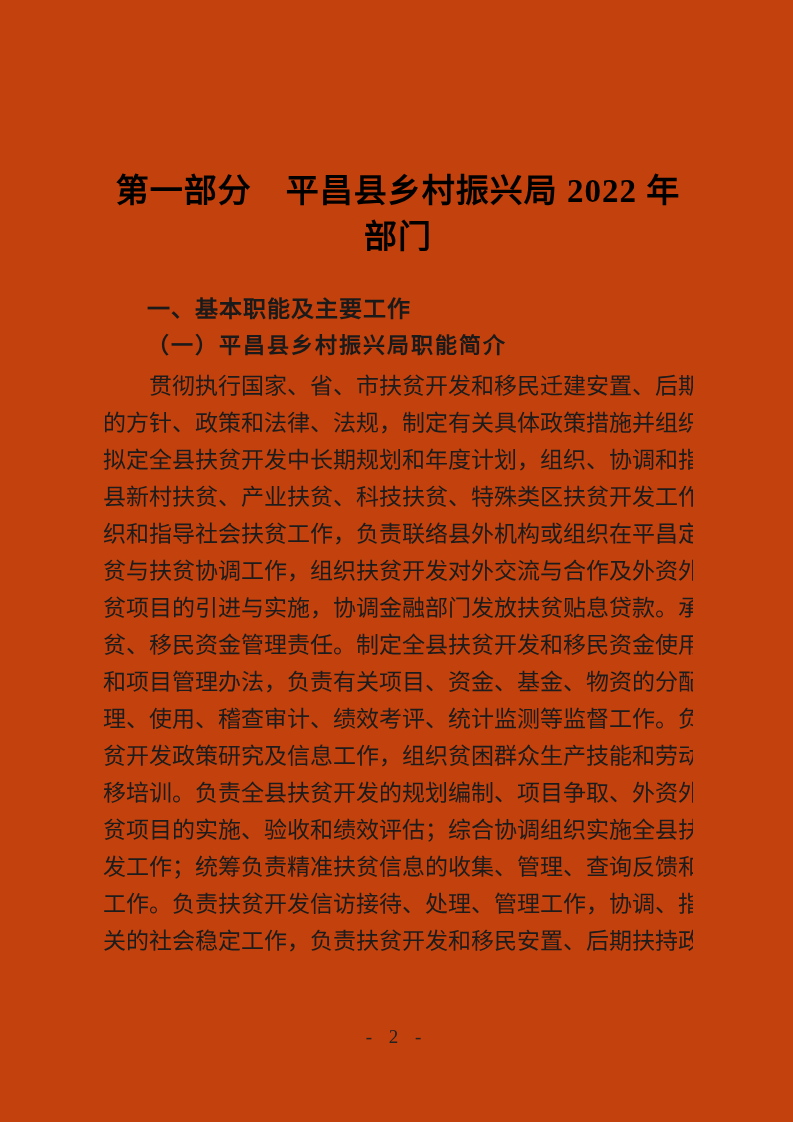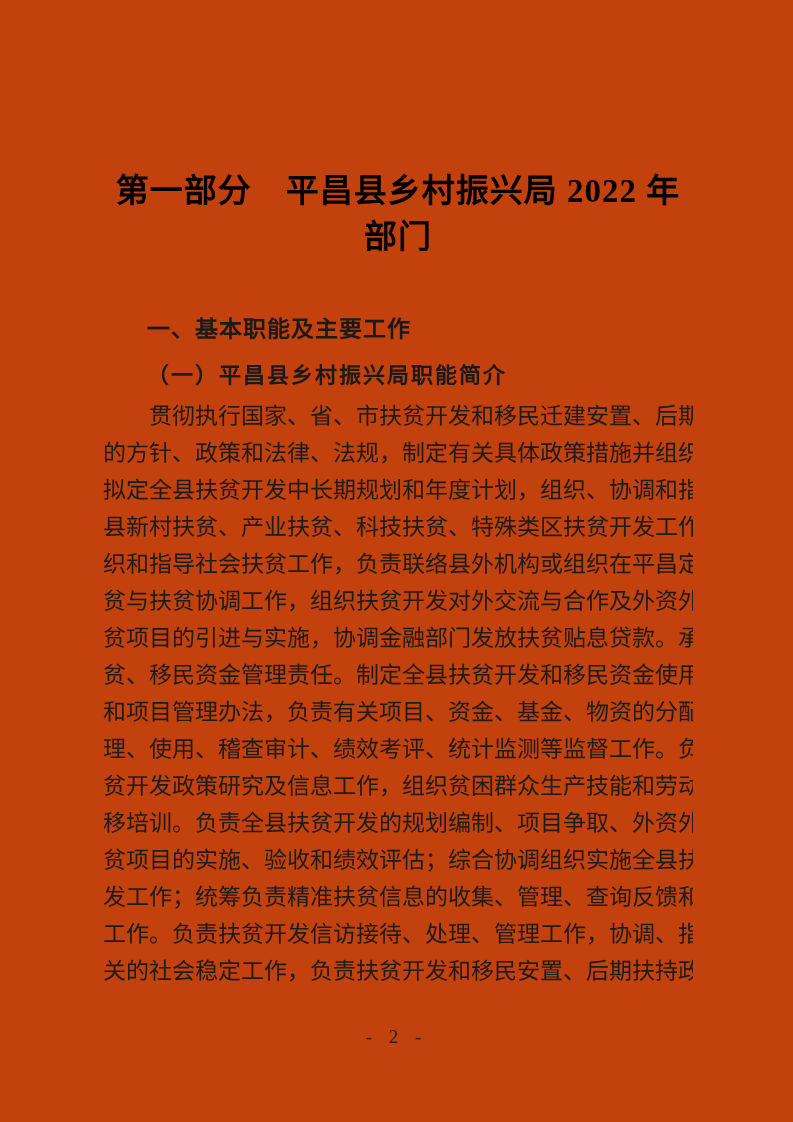--- a/index.html
+++ b/index.html
@@ -25,31 +25,31 @@
     line-height: 46px;
     font-weight: bold;
     text-align: center;
     color: #000000;
     letter-spacing: 1px;
   }
   .doc-title .title-line {
     display: block;
   }
   .heading1 {
-    margin-top: 56px;
+    margin-top: 36px;
     font-size: 23px;
     line-height: 27px;
     font-family: "Liberation Sans", "DejaVu Sans", sans-serif;
     font-weight: 600;
     color: #1a1a1a;
     text-indent: 44px;
     letter-spacing: 1px;
   }
   .heading2 {
-    margin-top: 20px;
+    margin-top: 10px;
     font-size: 22px;
     line-height: 26px;
     font-weight: bold;
     color: #1a1a1a;
     text-indent: 44px;
     letter-spacing: 2px;
   }
   .body-text {
     margin-top: 9px;
     font-size: 23px;

